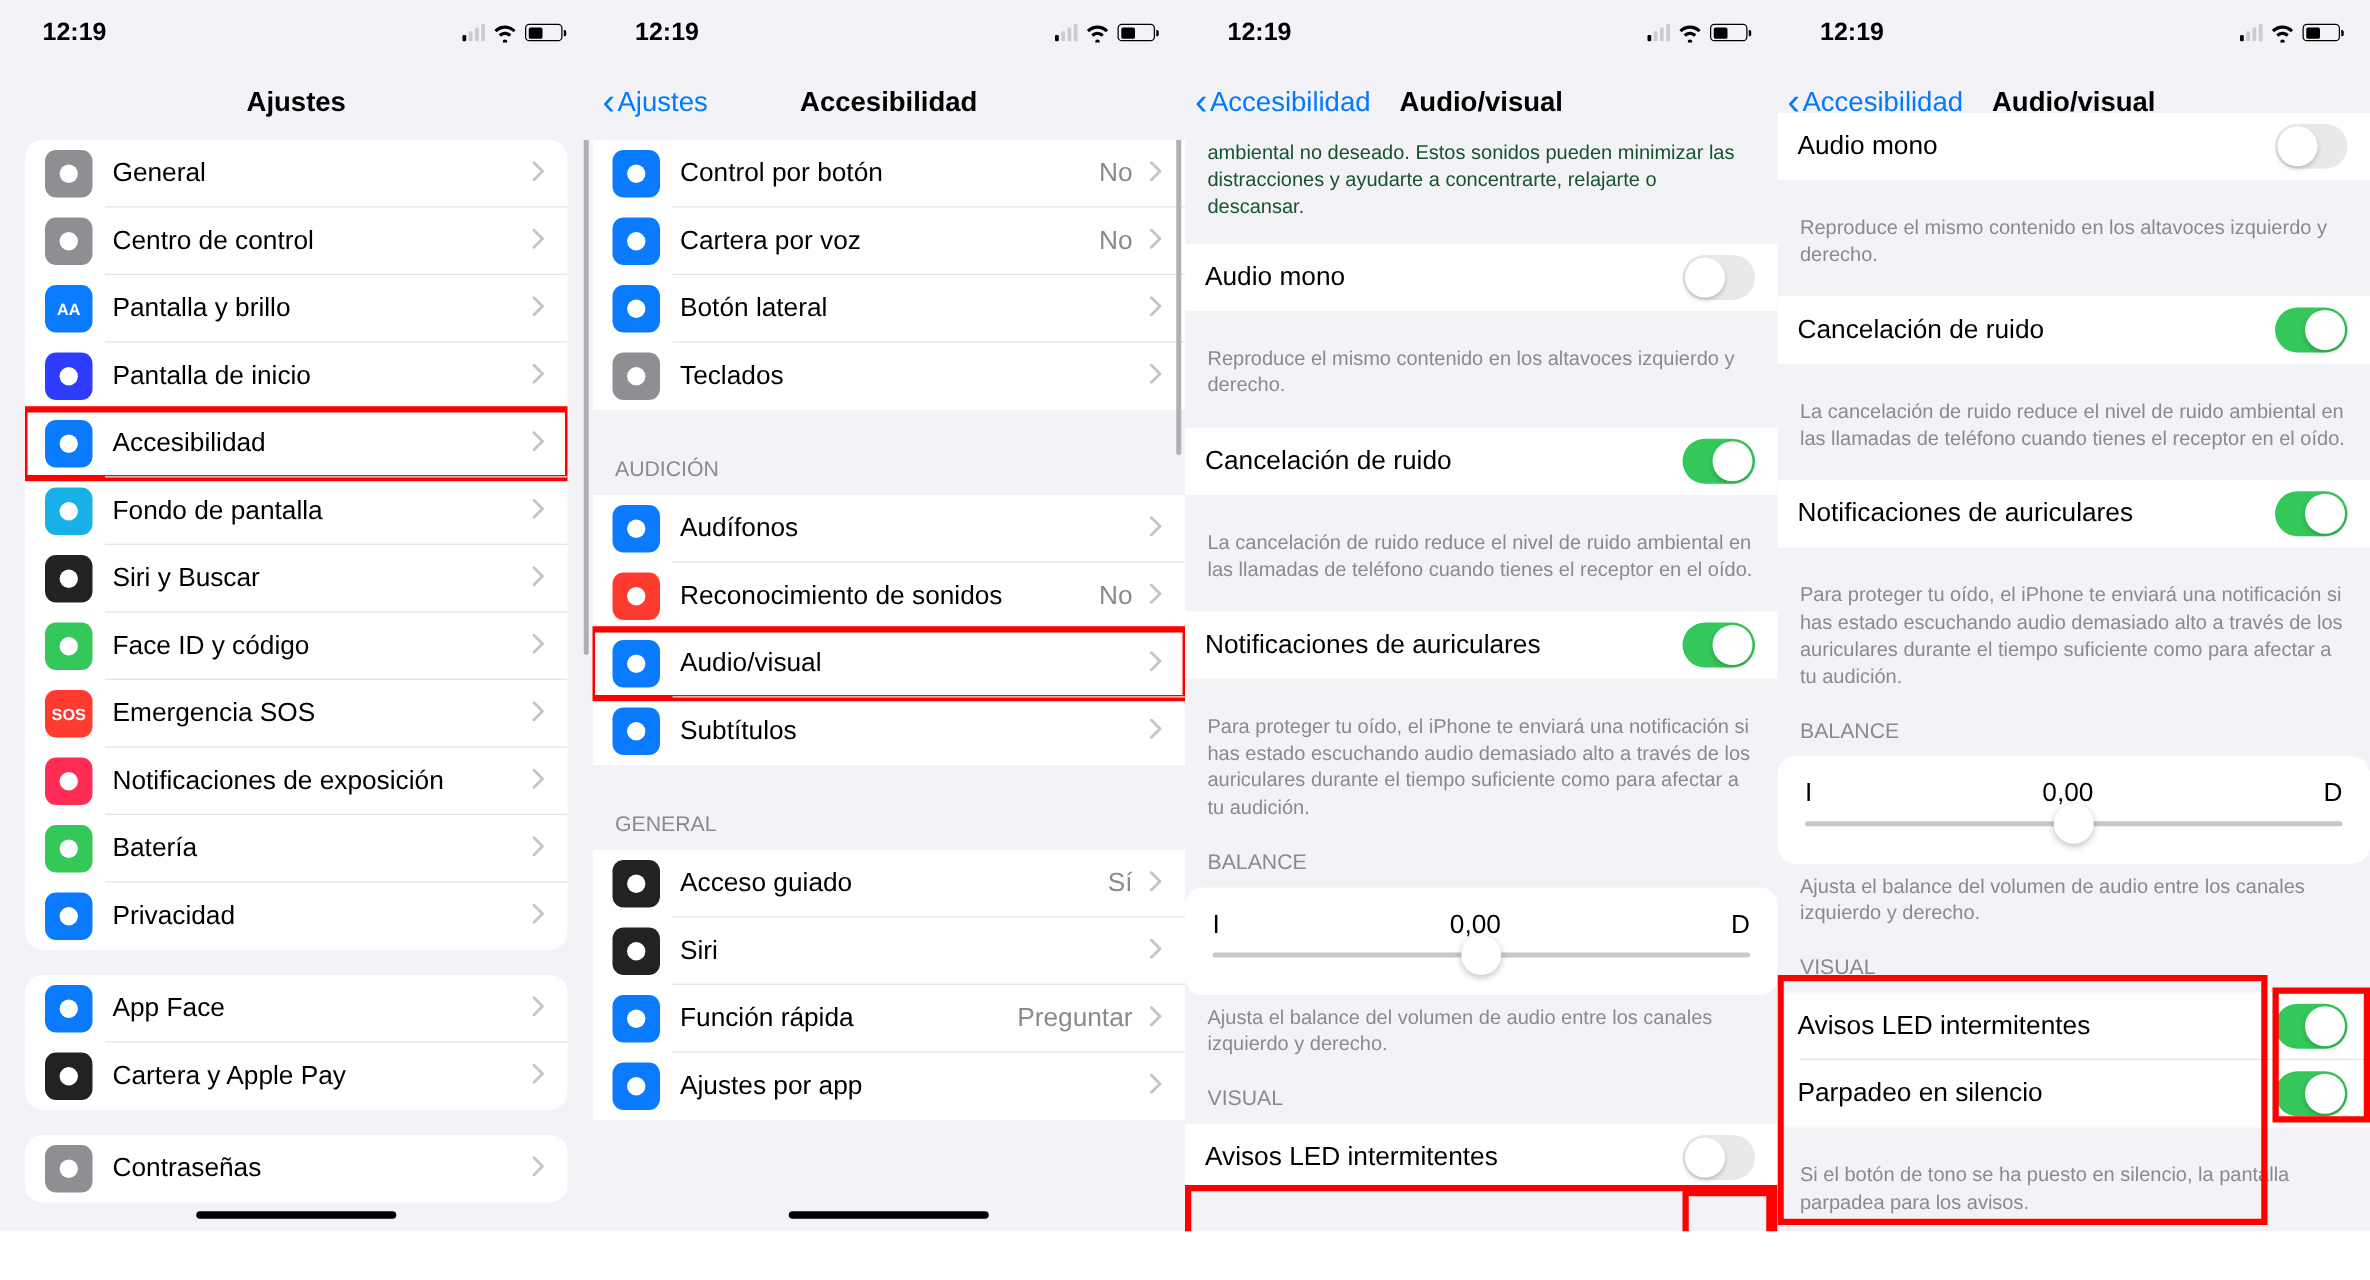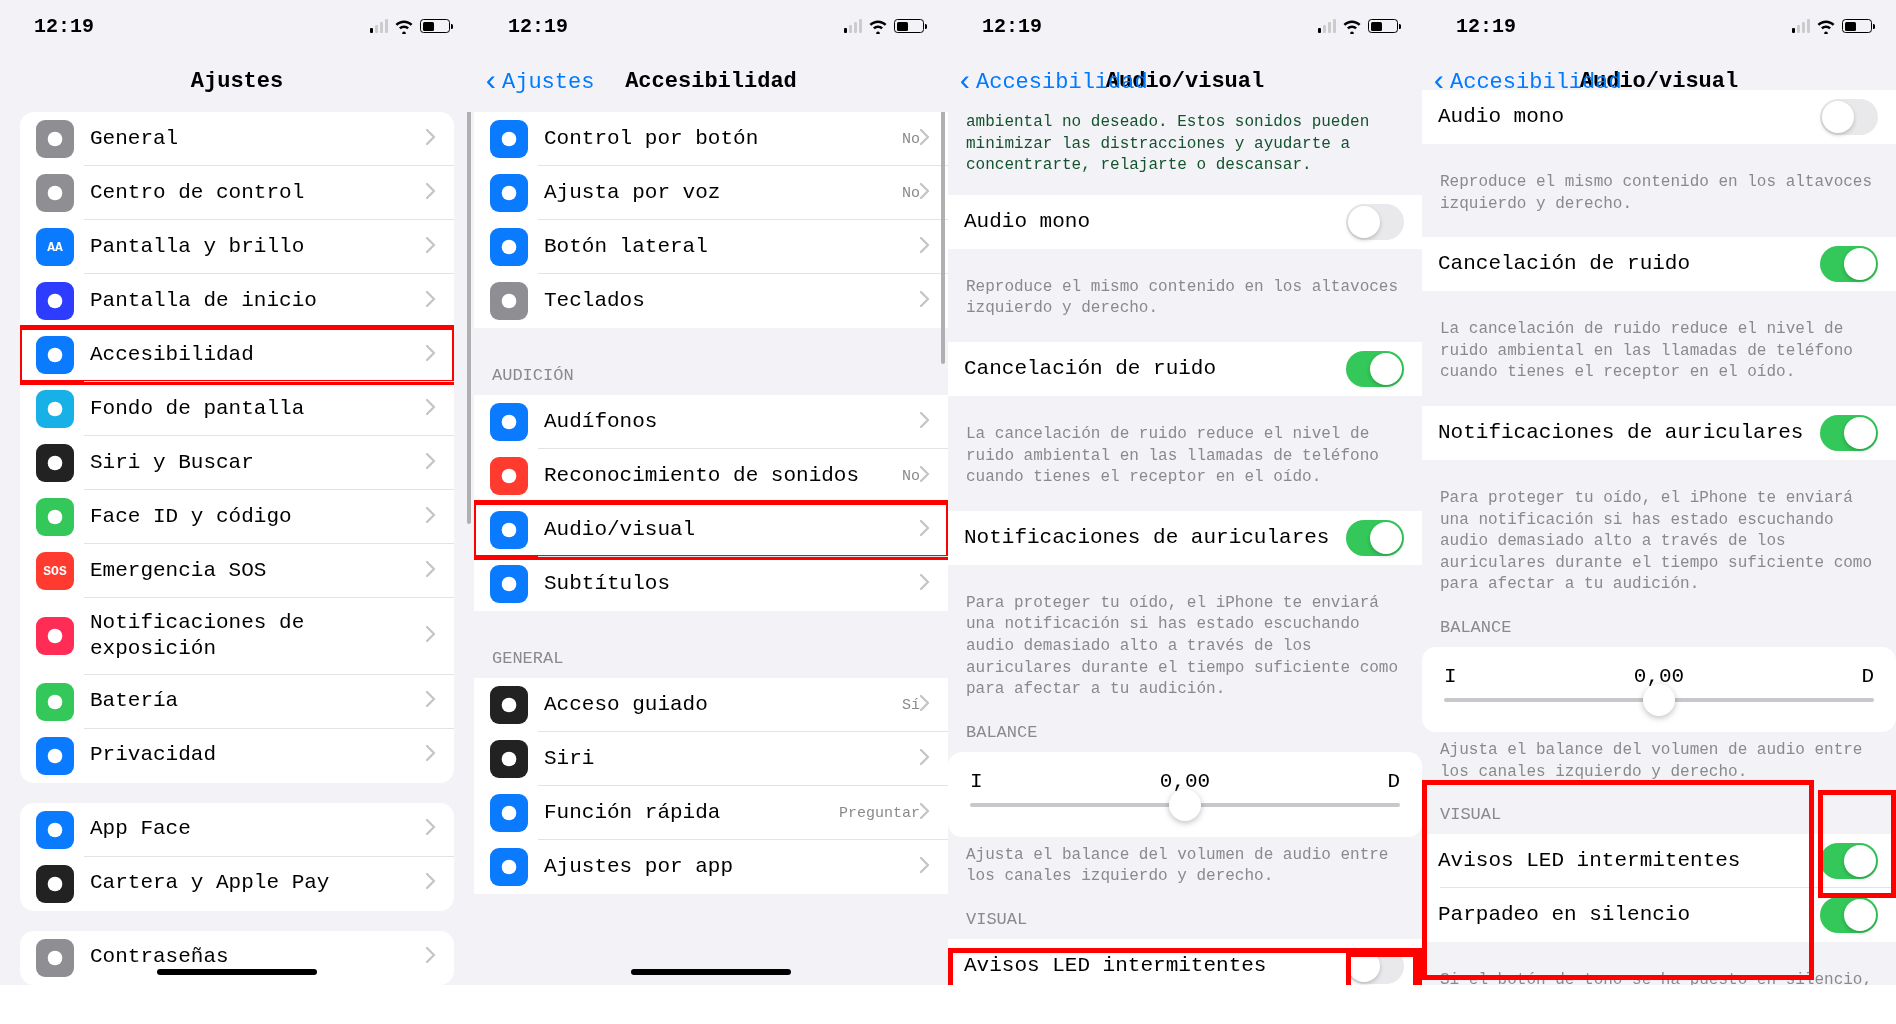--- a/index.html
+++ b/index.html
@@ -1,17 +1,17 @@
 <!DOCTYPE html>
 <html><head>
 <meta charset="utf-8">
 <style>
   * { margin:0; padding:0; box-sizing:border-box; -webkit-font-smoothing:antialiased; }
   body { font-family:-apple-system,"SF Pro Text","Helvetica Neue",Arial,sans-serif; background:#fff; width:1896px; height:1024px; display:flex; overflow:hidden; }
-  .screen { width:474px; height:985px; background:#f2f2f7; position:relative; flex-shrink:0; overflow:hidden;font-family:Liberation Mono, monospace; }
+  .screen { width:474px; height:985px; background:#f2f2f7; position:relative; flex-shrink:0; overflow:hidden; }
   .status-bar { height:52px; display:flex; justify-content:space-between; align-items:center; padding:0 24px 0 34px; font-size:20px; font-weight:600; }
   .status-right { display:flex; align-items:center; gap:6px; }
   .signal-bars { display:flex; align-items:flex-end; gap:1.5px; }
   .signal-bars span { width:3.5px; background:#ccc; border-radius:1px; }
   .signal-bars span.on { background:#000; }
   .signal-bars span:nth-child(1){height:5px;} .signal-bars span:nth-child(2){height:8px;}
   .signal-bars span:nth-child(3){height:11px;} .signal-bars span:nth-child(4){height:14px;}
   .wifi-icon svg { display:block; }
   .battery { width:30px; height:14px; border:1.5px solid #000; border-radius:3.5px; position:relative; }
   .battery::after { content:""; position:absolute; right:-4px; top:3.5px; width:2.5px; height:5px; background:#000; border-radius:0 1.5px 1.5px 0; }
@@ -23,21 +23,21 @@
   .scroll-body { position:absolute; top:112px; bottom:0; left:0; right:0; overflow:hidden; padding:0 20px; }
   .list-group { background:#fff; border-radius:14px; overflow:hidden; margin-bottom:20px; }
   .section-header { font-size:17px; color:#8a8a8e; padding:0 0 10px 18px; text-transform:none; }
   .section-footer { font-size:16px; color:#8a8a8e; padding:8px 18px 22px 18px; line-height:1.35; }
   .row { display:flex; align-items:center; min-height:54px; padding:0 18px 0 16px; position:relative; cursor:pointer; }
   .row:not(:last-child)::after { content:""; position:absolute; left:64px; right:0; bottom:0; height:1px; background:#e3e3e6; }
   .row.no-icon:not(:last-child)::after { left:18px; }
   .ico { width:38px; height:38px; border-radius:9px; display:flex; align-items:center; justify-content:center; margin-right:16px; flex-shrink:0; color:#fff; }
   .ico svg { width:22px; height:22px; }
   .row-label { font-size:21px; color:#000; flex:1; line-height:1.25; padding:12px 0; }
-  .row-value { font-size:15px; color:#8a8a8e; margin-right:0; }
+  .row-value { font-size:21px; color:#8a8a8e; margin-right:14px; }
   .chev-right { color:#c5c5c7; }
   .chev-right svg{width:10px;height:16px;}
   .toggle { width:58px; height:36px; border-radius:18px; background:#e9e9eb; position:relative; cursor:pointer; flex-shrink:0; }
   .toggle .knob { width:32px; height:32px; background:#fff; border-radius:50%; position:absolute; top:2px; left:2px; box-shadow:0 2px 4px rgba(0,0,0,.2); transition:.15s; }
   .toggle.on { background:#34c759; }
   .toggle.on .knob { left:24px; }
   .highlight { outline:5px solid #ff0000; outline-offset:-2px; z-index:10; position:relative; }
   .highlight-box { position:absolute; border:5px solid #ff0000; pointer-events:none; z-index:20; }
   .home-indicator { position:absolute; bottom:10px; left:50%; transform:translateX(-50%); width:160px; height:6px; background:#000; border-radius:3px; }
   .slider-track { height:4px; background:#c7c7cc; border-radius:2px; position:relative; margin:8px 0; }
@@ -288,21 +288,21 @@
           <span class="chev-right"><svg viewBox="0 0 10 16" fill="none">
               <path d="M1 1l7 7-7 7" stroke="currentColor" stroke-width="2.3" stroke-linecap="round" stroke-linejoin="round"></path>
             </svg></span>
         </div>
         <div class="row">
     <span class="ico" style="background:#0a7aff">
             <svg viewBox="0 0 24 24" fill="currentColor">
               <circle cx="12" cy="12" r="8"></circle>
             </svg>
           </span>
-    <span class="row-label">Ajusta por voz</span>
+    <span class="row-label">Cartera por voz</span>
     <span class="row-value">No</span>
           <span class="chev-right"><svg viewBox="0 0 10 16" fill="none">
               <path d="M1 1l7 7-7 7" stroke="currentColor" stroke-width="2.3" stroke-linecap="round" stroke-linejoin="round"></path>
             </svg></span>
         </div>
         <div class="row">
     <span class="ico" style="background:#0a7aff">
             <svg viewBox="0 0 24 24" fill="currentColor">
               <circle cx="12" cy="12" r="8"></circle>
             </svg>

